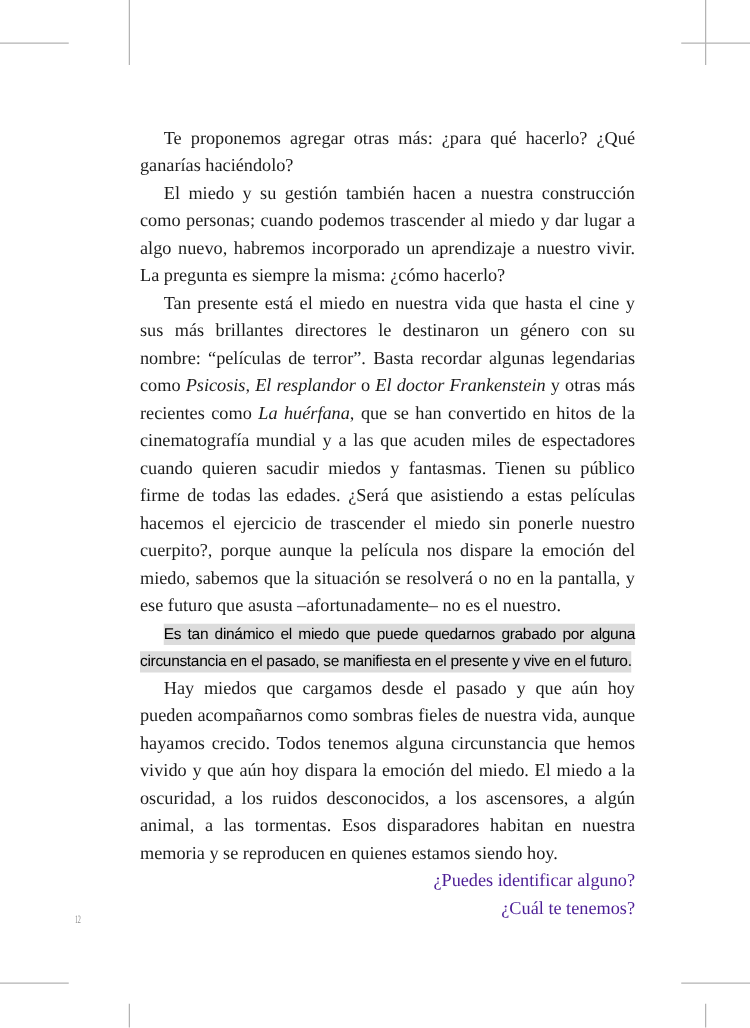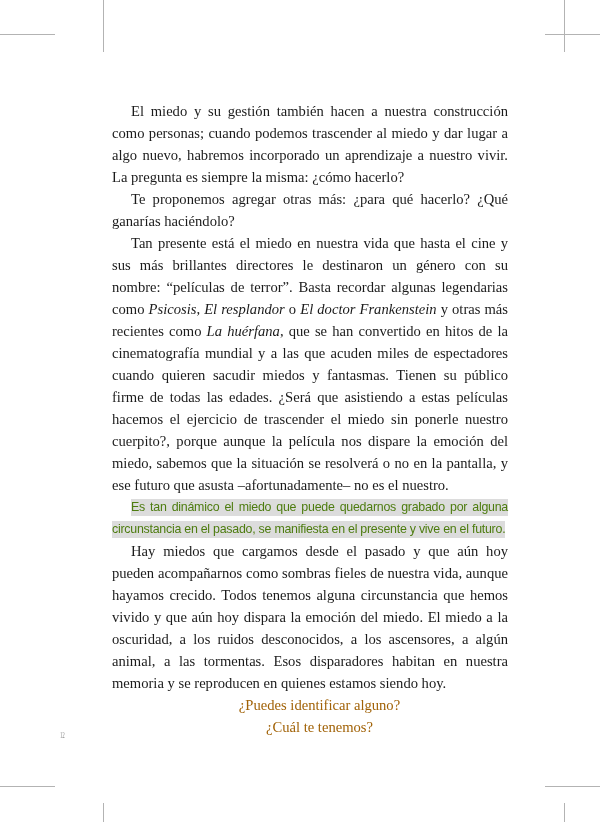--- a/index.html
+++ b/index.html
@@ -54,39 +54,39 @@
   p.body-text .ital {
     font-style: italic;
   }
 
   
   .pullquote {
     margin: 0;
     font-family: "Liberation Sans", sans-serif;
     font-size: 12.4px;
     line-height: 22px;
-    color: #4d7c0f;
+    color: #000000;
     text-align: justify;
     text-indent: 19px;
     letter-spacing: -0.25px;
   }
   .pullquote .hl {
     background: #dcdcdc;
     box-decoration-break: clone;
     -webkit-box-decoration-break: clone;
     padding: 1px 0 2px 0;
   }
 
   
   p.question {
     margin: 0;
     font-size: 14.6px;
     line-height: 22px;
-    color: #a16207;
-    text-align: center;
+    color: #4c1d95;
+    text-align: right;
     text-indent: 19px;
   }
 
   
   .folio {
     position: absolute;
     left: 60px;
     top: 730px;
     font-size: 9px;
     line-height: 11px;
@@ -104,23 +104,23 @@
 <div class="crop h crop-tl-h"></div>
 <div class="crop v crop-tr-v"></div>
 <div class="crop h crop-tr-h"></div>
 <div class="crop v crop-bl-v"></div>
 <div class="crop h crop-bl-h"></div>
 <div class="crop v crop-br-v"></div>
 <div class="crop h crop-br-h"></div>
 
 <div class="page">
 
+  <p class="body-text">Te proponemos agregar otras más: ¿para qué hacerlo? ¿Qué ganarías haciéndolo?</p>
+
   <p class="body-text">El miedo y su gestión también hacen a nuestra construcción como personas; cuando podemos trascender al miedo y dar lugar a algo nuevo, habremos incorporado un aprendizaje a nuestro vivir. La pregunta es siempre la misma: ¿cómo hacerlo?</p>
-
-  <p class="body-text">Te proponemos agregar otras más: ¿para qué hacerlo? ¿Qué ganarías haciéndolo?</p>
 
   <p class="body-text"><span>Tan presente está el miedo en nuestra vida que hasta el cine y sus más brillantes directores le destinaron un género con su nombre: “películas de terror”. Basta recordar algunas legendarias como </span><i class="ital">Psicosis</i><span>, </span><i class="ital">El resplandor</i><span> o </span><i class="ital">El doctor Frankenstein</i><span> y otras más recientes como </span><i class="ital">La huérfana</i><span>, que se han convertido en hitos de la cinematografía mundial y a las que acuden miles de espectadores cuando quieren sacudir miedos y fantasmas. Tienen su público firme de todas las edades. ¿Será que asistiendo a estas películas hacemos el ejercicio de trascender el miedo sin ponerle nuestro cuerpito?, porque aunque la película nos dispare la emoción del miedo, sabemos que la situación se resolverá o no en la pantalla, y ese futuro que asusta –afortunadamente– no es el nuestro.</span></p>
 
   <p class="pullquote"><span class="hl">Es tan dinámico el miedo que puede quedarnos grabado por alguna circunstancia en el pasado, se manifiesta en el presente y vive en el futuro.</span></p>
 
   <p class="body-text">Hay miedos que cargamos desde el pasado y que aún hoy pueden acompañarnos como sombras fieles de nuestra vida, aunque hayamos crecido. Todos tenemos alguna circunstancia que hemos vivido y que aún hoy dispara la emoción del miedo. El miedo a la oscuridad, a los ruidos desconocidos, a los ascensores, a algún animal, a las tormentas. Esos disparadores habitan en nuestra memoria y se reproducen en quienes estamos siendo hoy.</p>
 
   <p class="question">¿Puedes identificar alguno?</p>
 
   <p class="question">¿Cuál te tenemos?</p>

